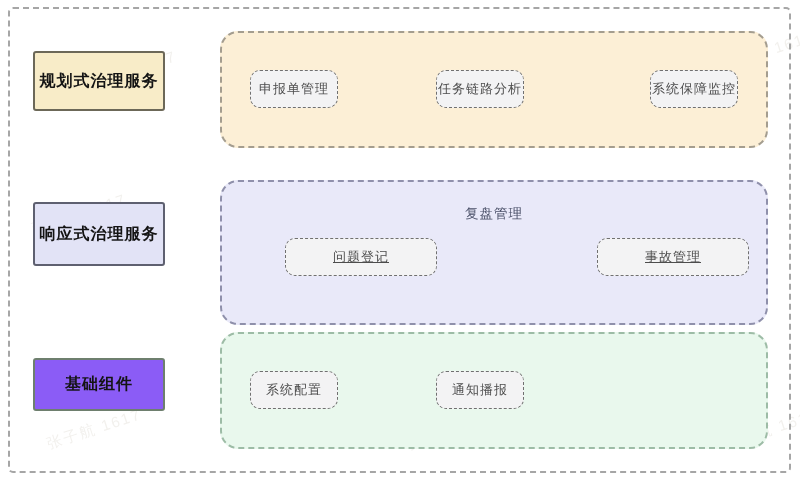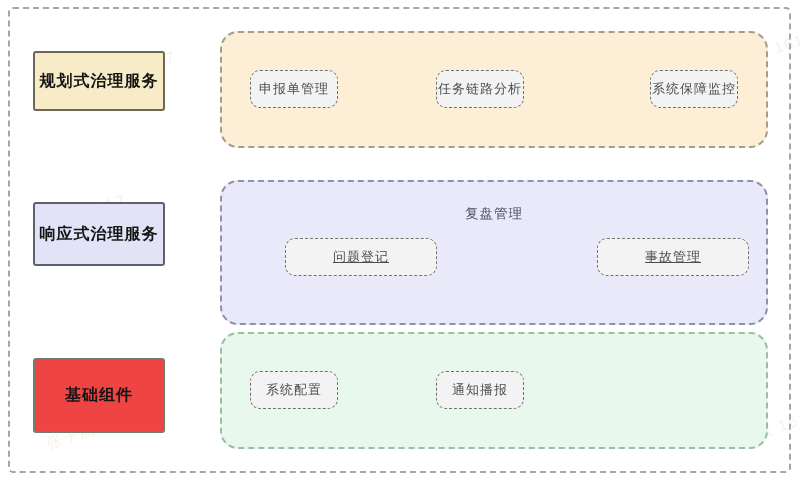--- a/index.html
+++ b/index.html
@@ -20,21 +20,21 @@
   }
   
   .row-label{
     position:absolute;left:33px;width:132px;box-sizing:border-box;
     display:flex;align-items:center;justify-content:center;
     font-weight:bold;font-size:16px;letter-spacing:1px;color:#141414;
     border:2px solid #5d5d55;border-radius:3px;
   }
   .label-planned {top:51px;height:60px;background:#f8ecc8;border-color:#6c6858;}
   .label-reactive{top:202px;height:64px;background:#e2e3f6;border-color:#5e6070;}
-  .label-base    {top:358px;height:75px;background:#ef4444;border-color:#6e7f6e;}
+  .label-base    {top:358px;height:53px;background:#8b5cf6;border-color:#6e7f6e;}
   
   .container{
     position:absolute;left:220px;width:548px;box-sizing:border-box;border-radius:18px;
   }
   .c-planned {top:31px;height:117px;background:#fcefd6;border:2px dashed #a49d8f;}
   .c-reactive{top:180px;height:145px;background:#e9e9f9;border:2px dashed #8f90ab;}
   .c-base    {top:332px;height:117px;background:#e9f8ed;border:2px dashed #9dbca6;}
   
   .item{
     position:absolute;box-sizing:border-box;background:#f3f3f4;

